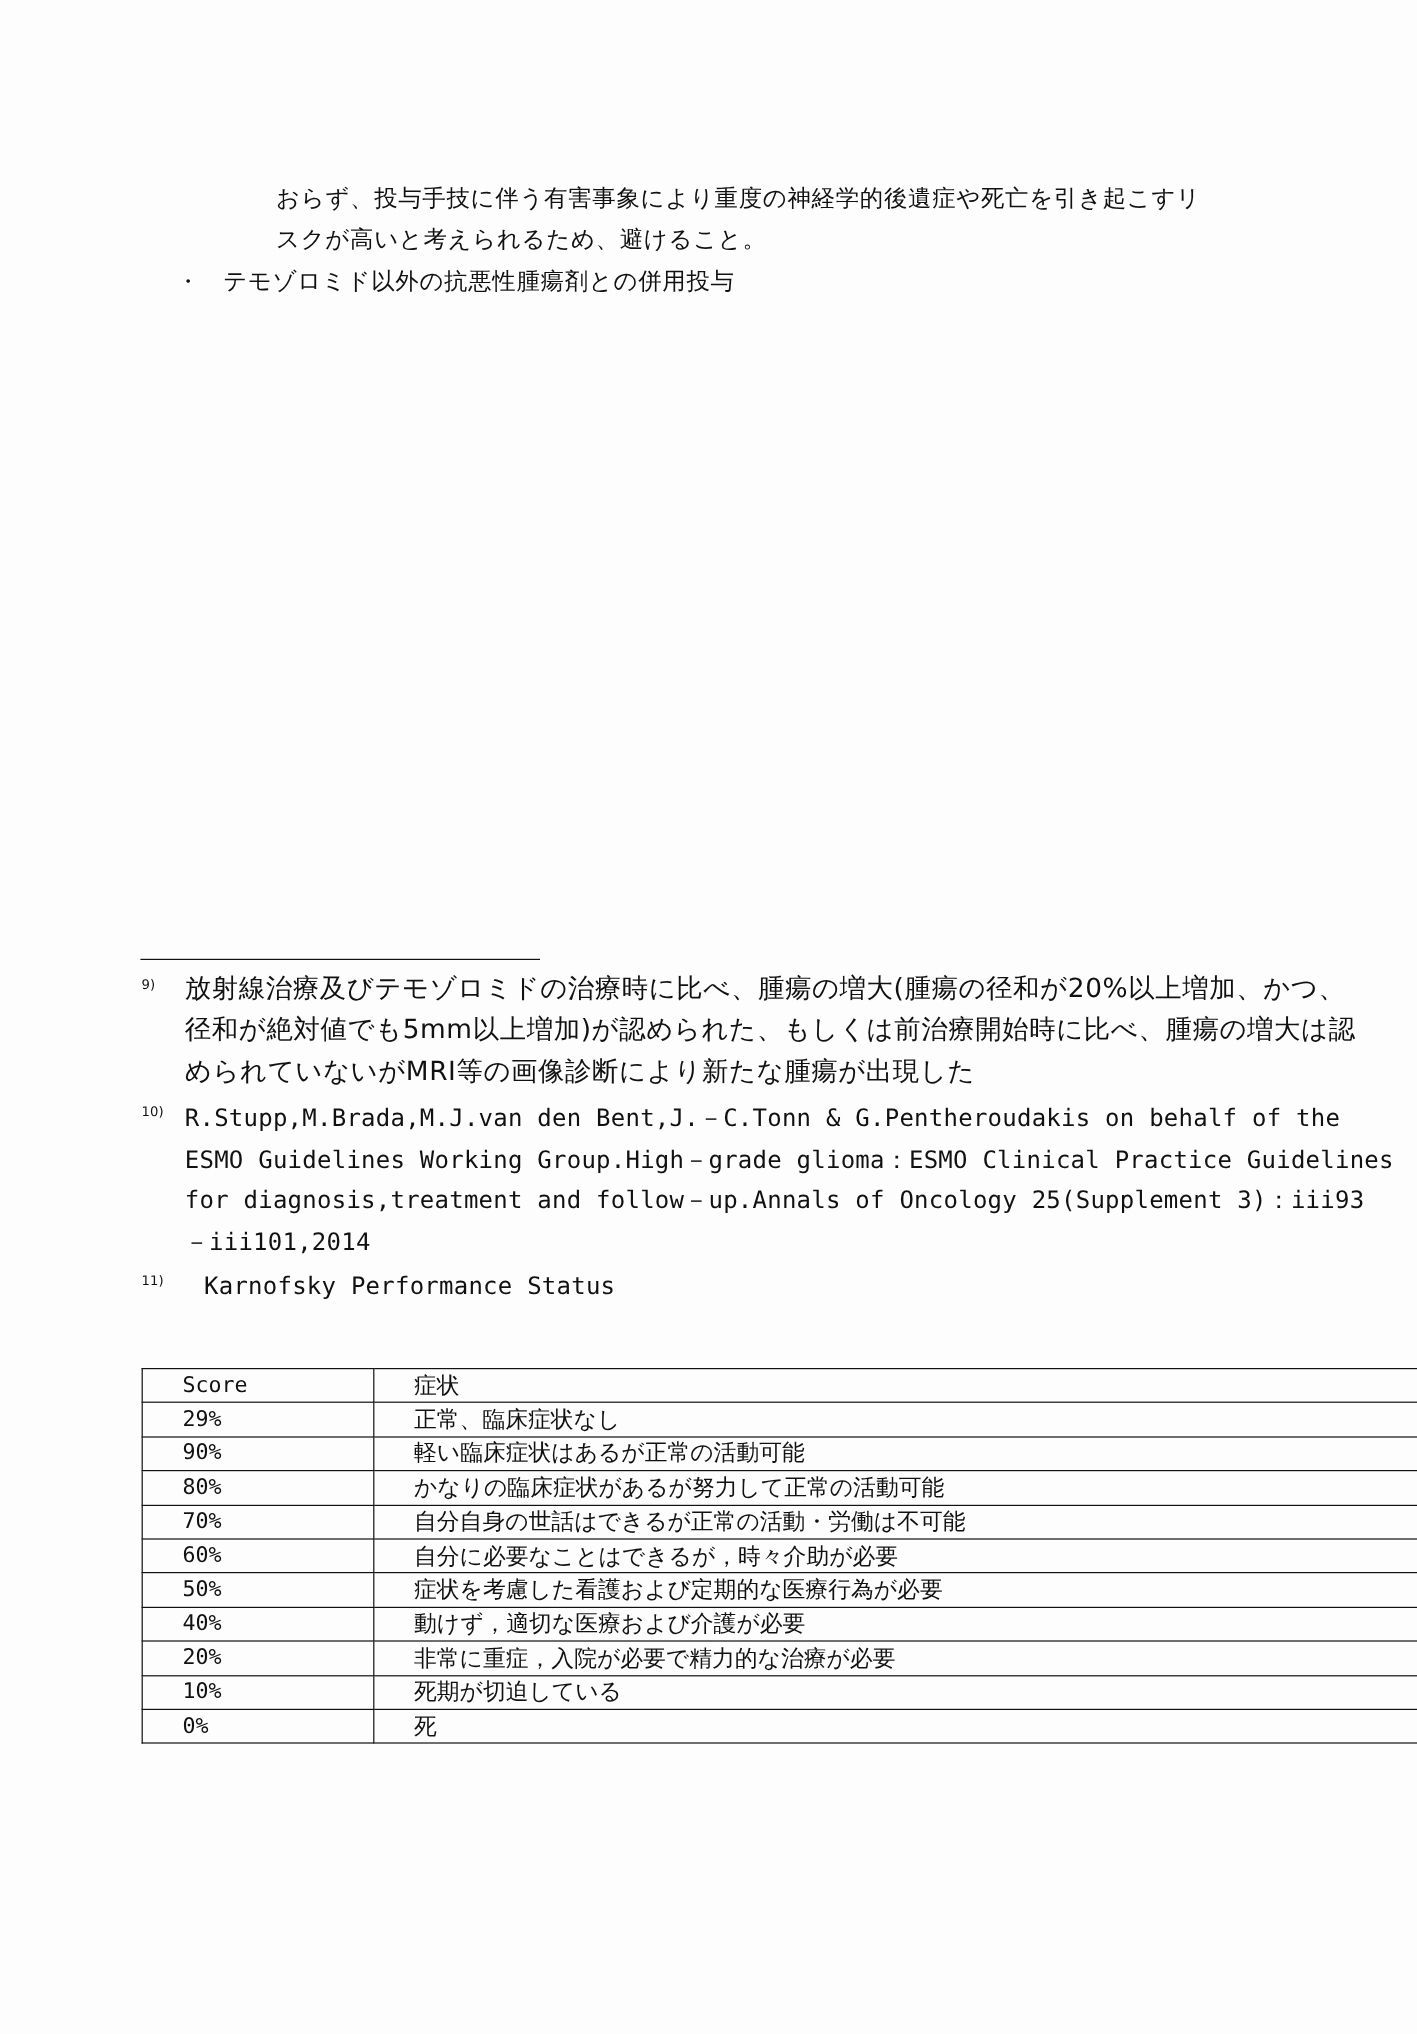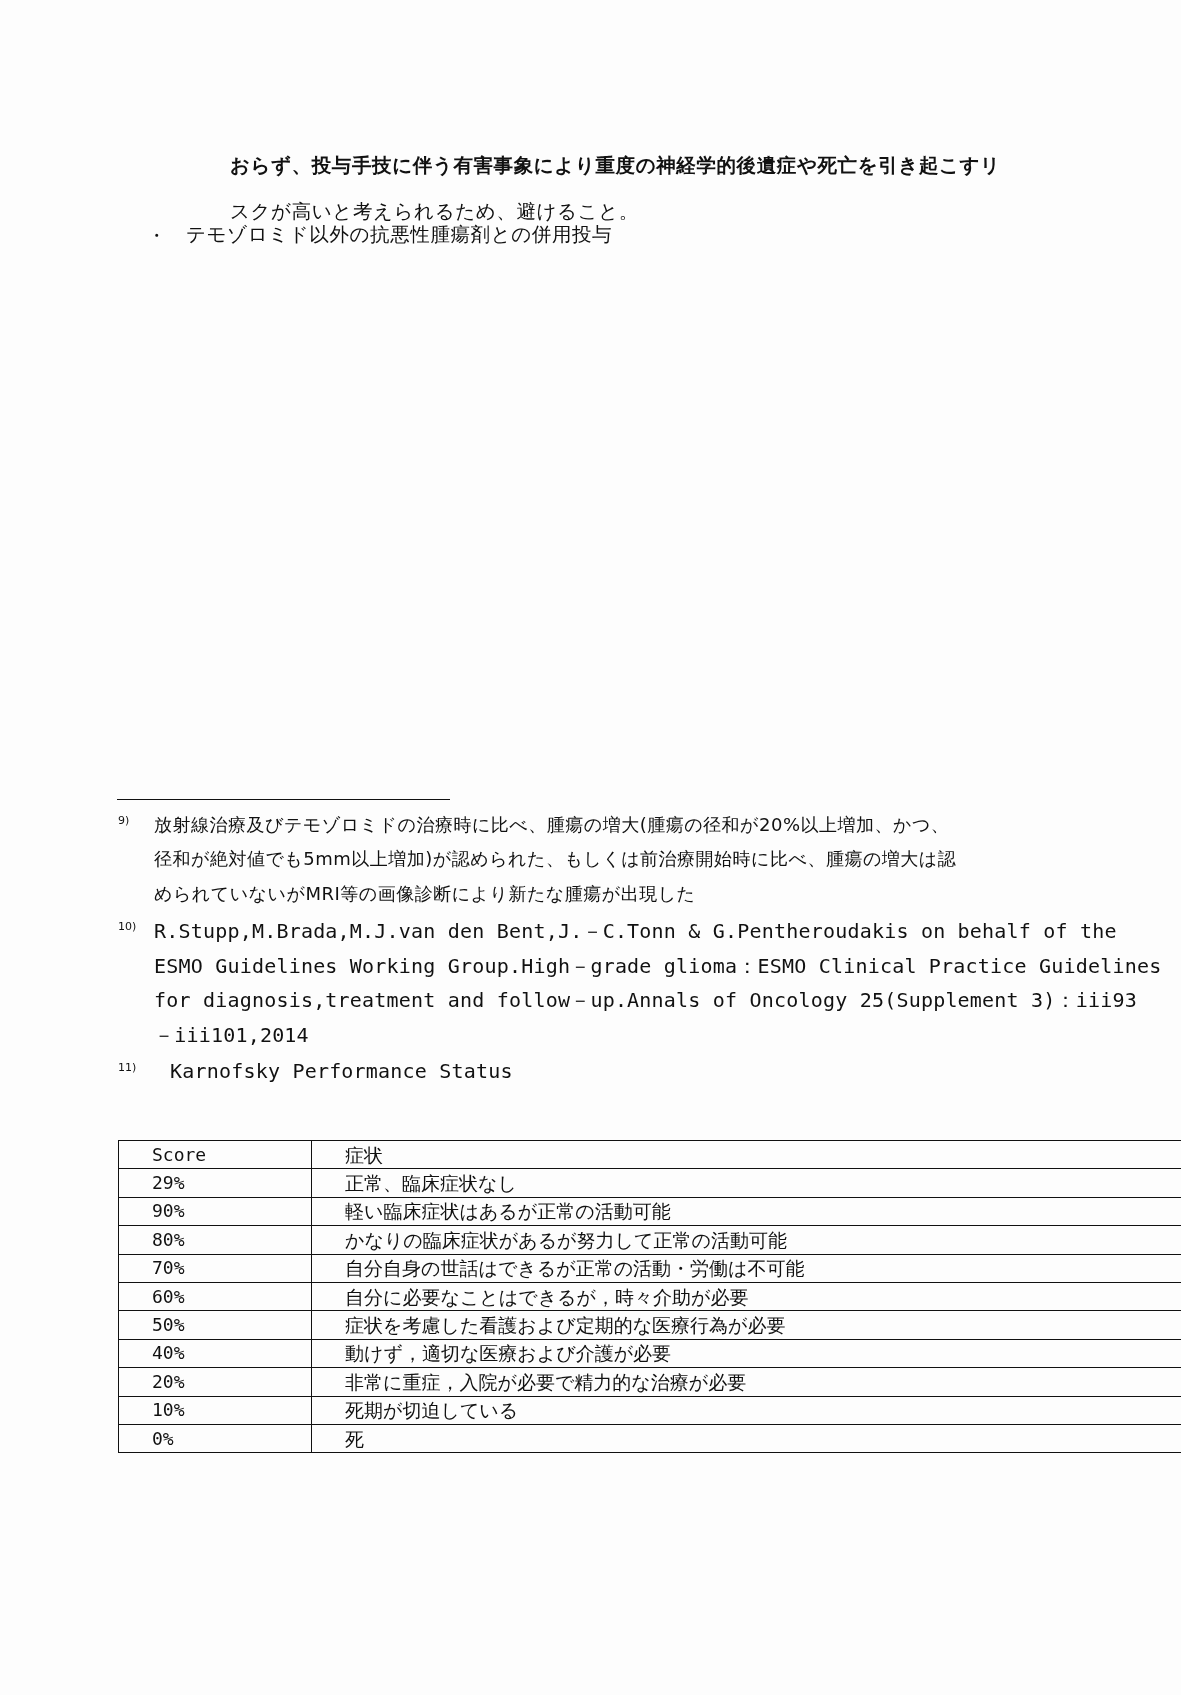--- a/index.html
+++ b/index.html
@@ -16,42 +16,42 @@
   .bullet { position: absolute; left: 147px; font-size: 19px; line-height: 24px; }
   .bullet-text { left: 186px; }
   .separator {
     position: absolute; left: 117px; top: 799px; width: 333px; height: 0;
     border-top: 1.5px solid #111;
   }
   .fn-mark {
     position: absolute; left: 118px; font-size: 11px; line-height: 14px;
   }
   .fn-line {
-    position: absolute; left: 154px; white-space: nowrap; font-size: 18px; line-height: 24px;
+    position: absolute; left: 154px; white-space: nowrap; font-size: 22px; line-height: 24px;
     letter-spacing: 0.5px;
   }
   .fn-line.latin {
     font-family: "DejaVu Sans Mono", "Liberation Mono", monospace;
     font-size: 20px; letter-spacing: 0.2px;
   }
   table.kps {
     position: absolute; left: 118px; top: 1140px; width: 1066px;
     border-collapse: collapse; table-layout: fixed;
   }
   table.kps td {
     border: 1.5px solid #111; height: 27.4px; padding: 0 0 0 33px;
     font-size: 19px; line-height: 22px; white-space: nowrap; vertical-align: middle;
   }
   table.kps td.score { width: 159px; font-family: "DejaVu Sans Mono", "Liberation Mono", monospace; font-size: 18px; }
 </style>
 </head>
 <body>
 
-<div class="line body-line" style="top:154px;font-weight:bold;">おらず、投与手技に伴う有害事象により重度の神経学的後遺症や死亡を引き起こすリ</div>
-<div class="line body-line" style="top:188px;margin-top:12px;">スクが高いと考えられるため、避けること。</div>
+<div class="line body-line" style="top:154px;">おらず、投与手技に伴う有害事象により重度の神経学的後遺症や死亡を引き起こすリ</div>
+<div class="line body-line" style="top:188px;">スクが高いと考えられるため、避けること。</div>
 <div class="bullet" style="top:223px;">・</div>
 <div class="line bullet-text" style="top:223px;">テモゾロミド以外の抗悪性腫瘍剤との併用投与</div>
 
 <div class="separator"></div>
 
 <div class="fn-mark" style="top:814px;">9)</div>
 <div class="fn-line" style="top:813px;">放射線治療及びテモゾロミドの治療時に比べ、腫瘍の増大(腫瘍の径和が20%以上増加、かつ、</div>
 <div class="fn-line" style="top:847px;">径和が絶対値でも5mm以上増加)が認められた、もしくは前治療開始時に比べ、腫瘍の増大は認</div>
 <div class="fn-line" style="top:882px;">められていないがMRI等の画像診断により新たな腫瘍が出現した</div>
 

